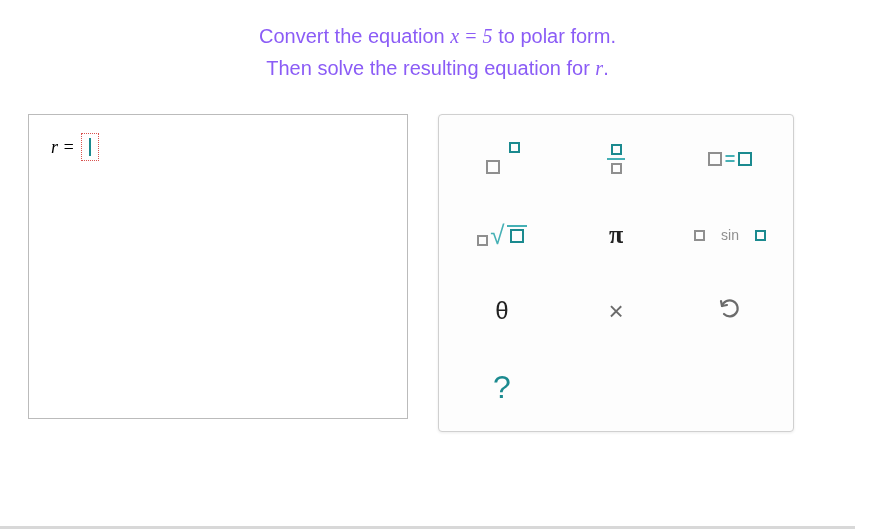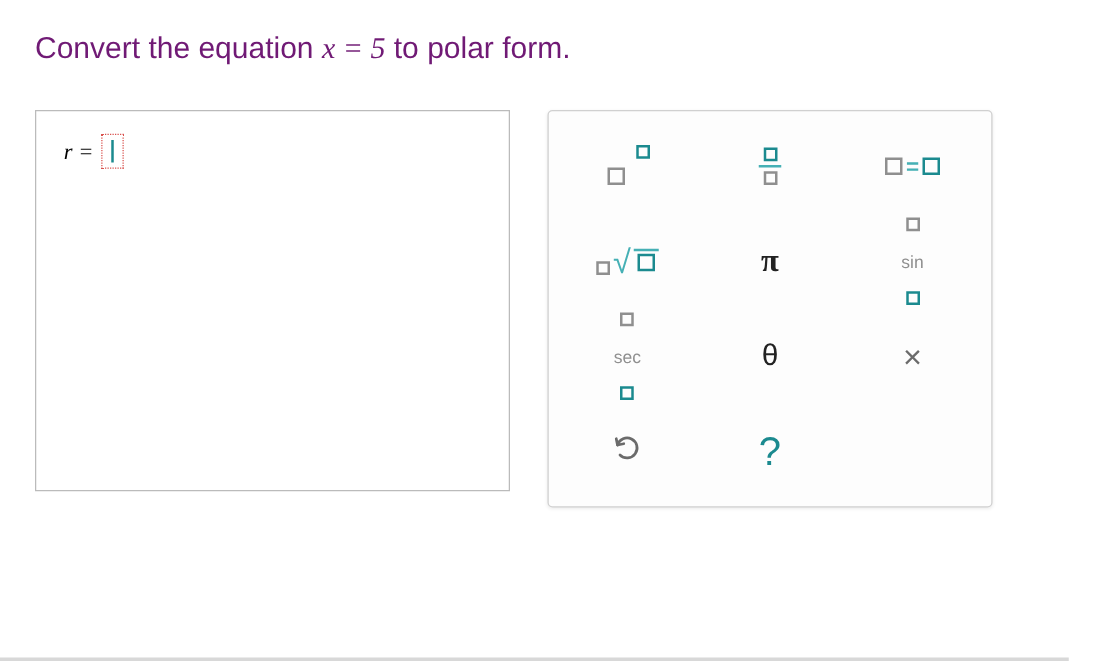--- a/index.html
+++ b/index.html
@@ -9,24 +9,25 @@
     }
     body {
       font-family: Verdana, Arial, sans-serif;
       background: #ffffff;
       width: 875px;
       height: 529px;
       padding: 20px 28px;
       position: relative;
     }
     .question {
-      font-size: 24px;
-      color: #701a75;
+      font-size: 20px;
+      color: #8b5cf6;
       line-height: 1.6;
       margin-bottom: 30px;
+      text-align: center;
     }
     .question .math-x {
       font-style: italic;
       font-family: Georgia, serif;
     }
     .question .math-r {
       font-style: italic;
       font-family: Georgia, serif;
     }
     .content-row {
@@ -158,21 +159,20 @@
       font-family: Georgia, serif;
       color: #222;
       font-weight: bold;
     }
     .trig-wrap {
       display: inline-flex;
       align-items: center;
       gap: 16px;
       font-size: 14px;
       color: #45b0b5;
-      flex-direction: column;
     }
     .trig-wrap.gray {
       color: #8f8f8f;
     }
     .theta-sym {
       font-size: 24px;
       color: #222;
       font-family: Arial, sans-serif;
     }
     .action-key {
@@ -188,20 +188,23 @@
       background: #d8d8d8;
     }
   </style>
 </head>
 <body>
 
 <div class="question">
   <div>
     <span>Convert the equation </span><span class="math-x">x = 5</span><span> to polar form.</span>
   </div>
+  <div>
+    <span>Then solve the resulting equation for </span><span class="math-r">r</span><span>.</span>
+  </div>
 </div>
 
 <div class="content-row">
   <div class="answer-box">
     <div class="answer-expr">
       <span class="r-eq">r =</span>
       <span class="input-cursor"></span>
     </div>
   </div>
 
@@ -242,27 +245,20 @@
       <button class="key">
         <span class="trig-wrap gray">
           <span class="box-g sm"></span>
           <span>sin</span>
           <span class="box-t sm"></span>
         </span>
       </button>
 
 
       <button class="key">
-        <span class="trig-wrap gray">
-          <span class="box-g sm"></span>
-          <span>sec</span>
-          <span class="box-t sm"></span>
-        </span>
-      </button>
-      <button class="key">
         <span class="theta-sym">θ</span>
       </button>
 
       <button class="key">
         <span class="action-key">×</span>
       </button>
       <button class="key">
         <span class="action-key">
           <svg width="24" height="24" viewBox="0 0 24 24" fill="none" stroke="#6b6b6b" stroke-width="2.2" stroke-linecap="round" stroke-linejoin="round">
             <path d="M4 10 a8 8 0 1 1 2 8"></path>

